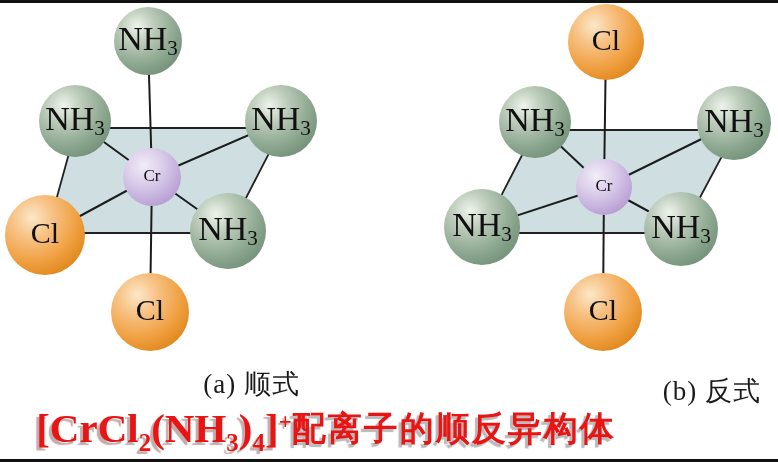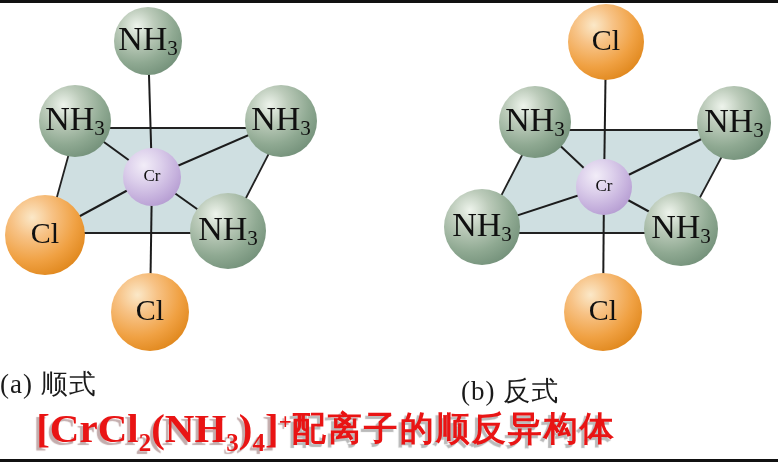--- a/index.html
+++ b/index.html
@@ -18,21 +18,21 @@
   }
   .sph-green{background:radial-gradient(circle at 34% 28%,#eef4ec 0%,#bccbba 26%,#8fa992 56%,#6f8d76 84%,#5f7e66 100%);}
   .sph-orange{background:radial-gradient(circle at 34% 28%,#fbe8c8 0%,#f7c285 26%,#f0a143 56%,#dd8316 84%,#cd7410 100%);}
   .sph-purple{background:radial-gradient(circle at 36% 30%,#f2edf8 0%,#dccfeb 32%,#c4afdc 62%,#ab90ca 92%);}
   .lbl{white-space:nowrap;line-height:1;}
   .lbl-nh3{font-size:34px;}
   .lbl-cr{font-size:17px;}
   .lbl-cl{font-size:30px;}
   .lbl sub{font-size:0.62em;vertical-align:-0.25em;}
   .caption{
-    position:absolute;z-index:3;text-align:left;font-size:27px;color:#1a1a1a;
+    position:absolute;z-index:3;text-align:right;font-size:27px;color:#1a1a1a;
     font-family:"Liberation Serif",serif;letter-spacing:1px;
   }
   .fig-title{
     position:absolute;z-index:3;top:404px;left:0;width:652px;text-align:center;
     color:#e91414;white-space:nowrap;
   }
   .t-base{font-family:"Liberation Serif",serif;font-weight:bold;font-size:41px;
     text-shadow:-3px 3px 1px #c3acac;}
   .t-sub{font-family:"Liberation Serif",serif;font-weight:bold;font-size:25px;
     vertical-align:-9px;text-shadow:-3px 3px 1px #c3acac;}

